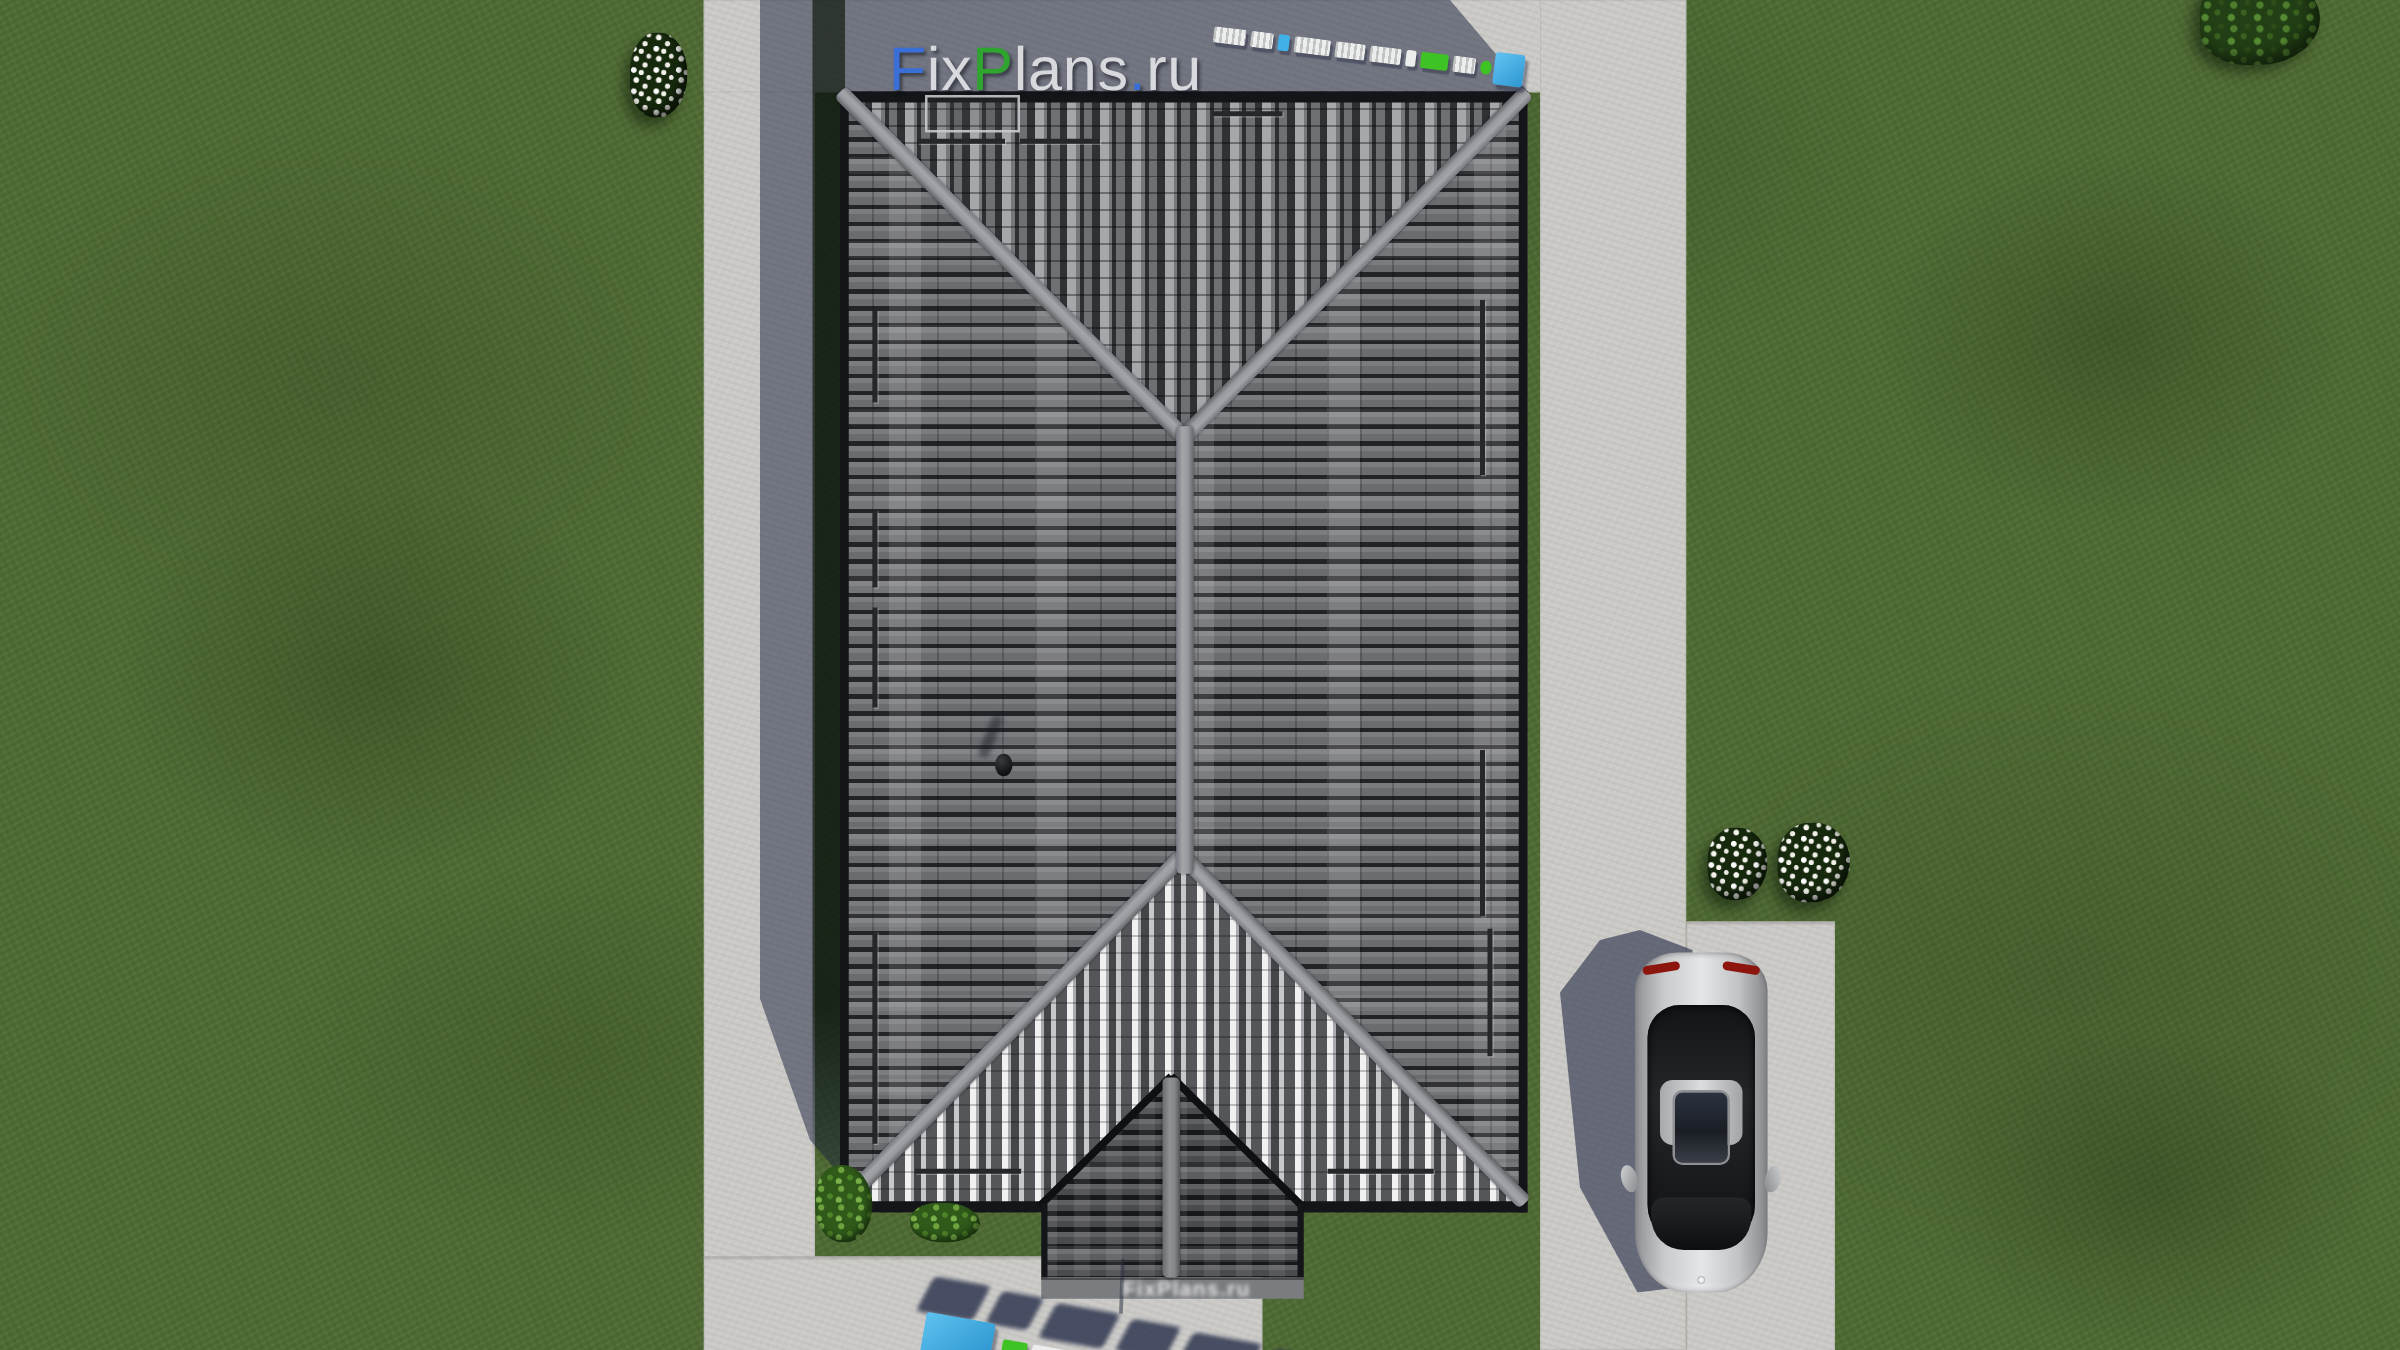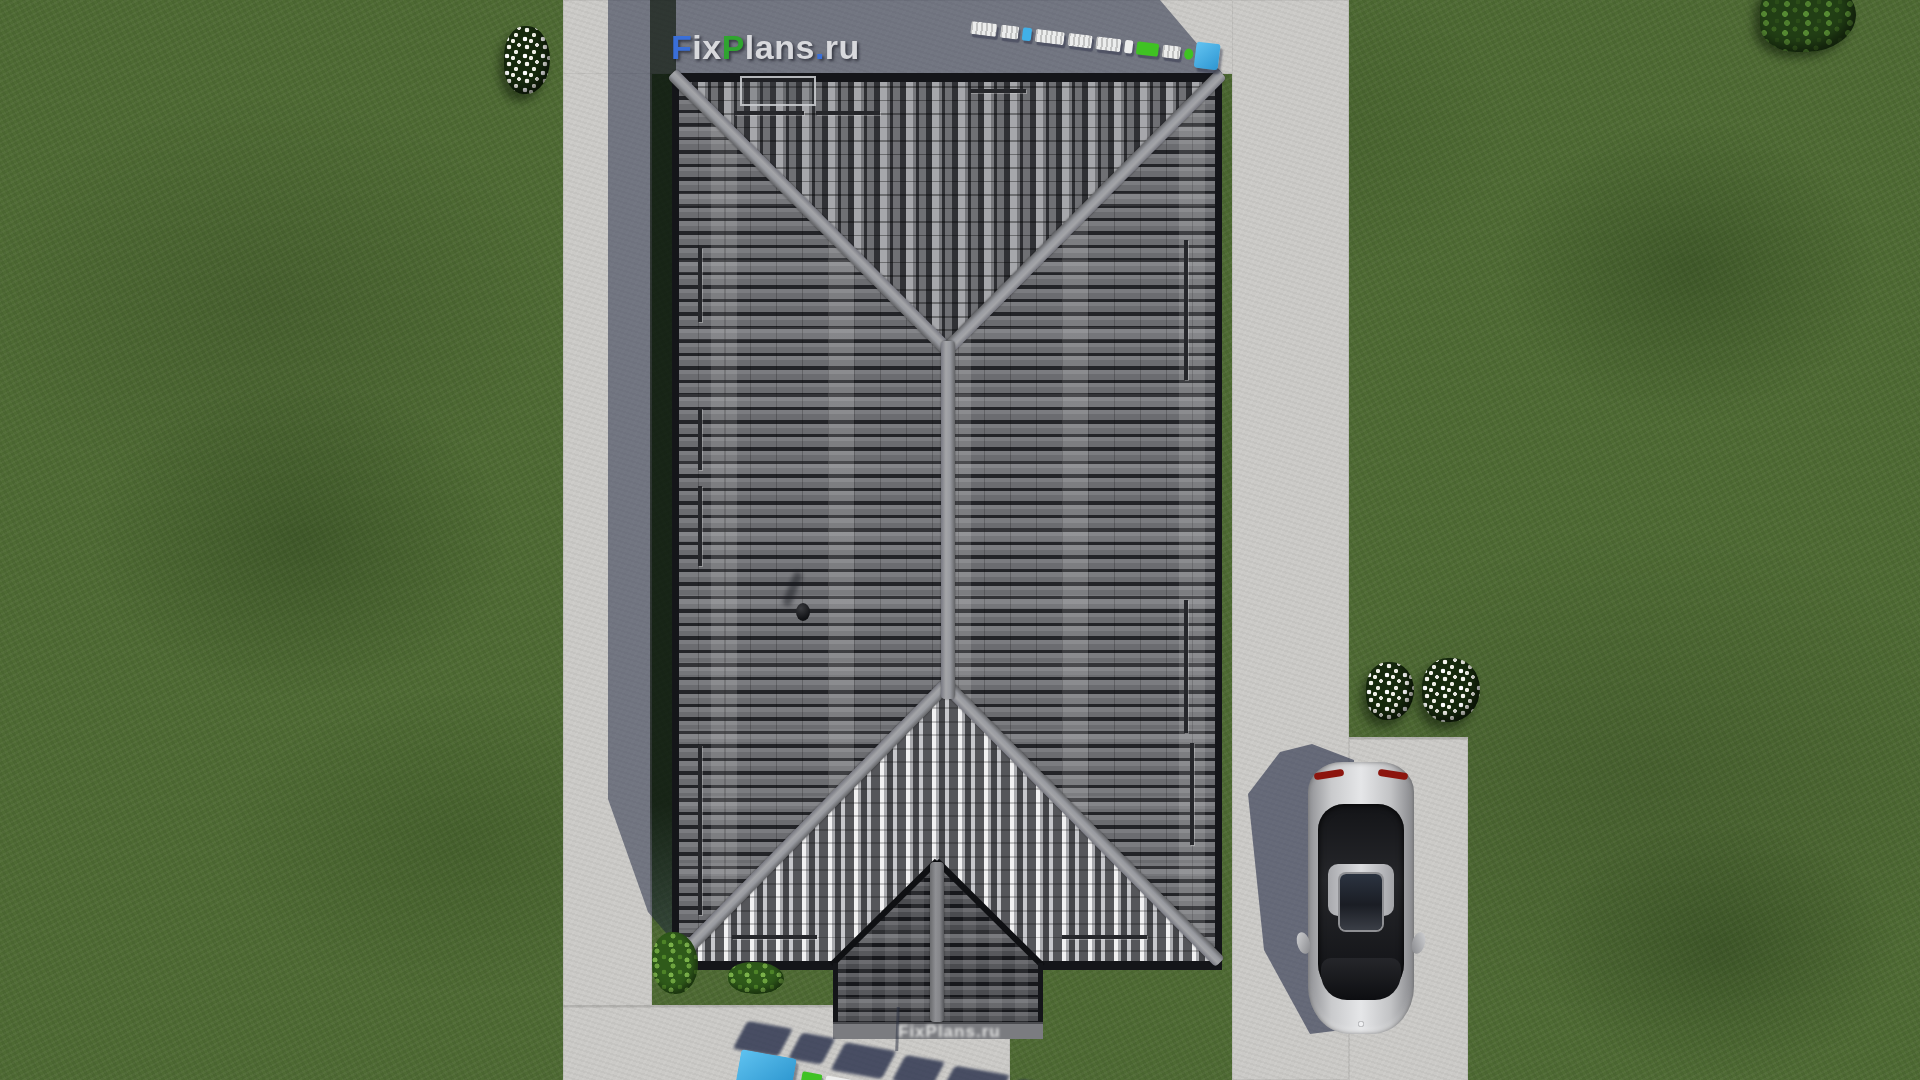--- a/index.html
+++ b/index.html
@@ -120,21 +120,21 @@
   .plant{position:absolute;border-radius:45% 55% 50% 50%;
     background-color:#2f5a1a;
     background-image:
       radial-gradient(circle 2.6px at 5px 4px, #6da33f 2.2px, transparent 2.8px),
       radial-gradient(circle 2.4px at 12px 10px,#4e8428 2px, transparent 2.6px),
       radial-gradient(circle 2.6px at 3px 13px,#7ab14a 2.2px, transparent 2.8px);
     background-size:16px 15px;
     box-shadow:inset -3px -4px 6px rgba(0,0,0,.45);}
 
   
-  .wm-main{position:absolute;left:671px;top:28px;font-size:34px;font-weight:bold;
+  .wm-main{position:absolute;left:711px;top:28px;font-size:49px;font-weight:normal;
     letter-spacing:.5px;white-space:nowrap;text-shadow:2px 2px 3px rgba(8,10,18,.55);}
   .wm-strip{position:absolute;display:flex;align-items:center;}
   .wm-block{height:13px;border-radius:2px;background:#eceded;
     box-shadow:2px 3px 1px rgba(25,30,55,.38);margin-right:4px;
     background-image:repeating-linear-gradient(90deg, rgba(0,0,0,.18) 0 2px, transparent 2px 5px);}
   .wm-block.plain{background-image:none;}
   .wm-cube{border-radius:3px;box-shadow:3px 4px 2px rgba(25,30,55,.4);}
   .wm-dot{border-radius:50%;}
   .wm-shadow-blob{position:absolute;background:rgba(35,42,70,.78);filter:blur(1.6px);
     transform:skewX(-18deg);border-radius:4px;}

